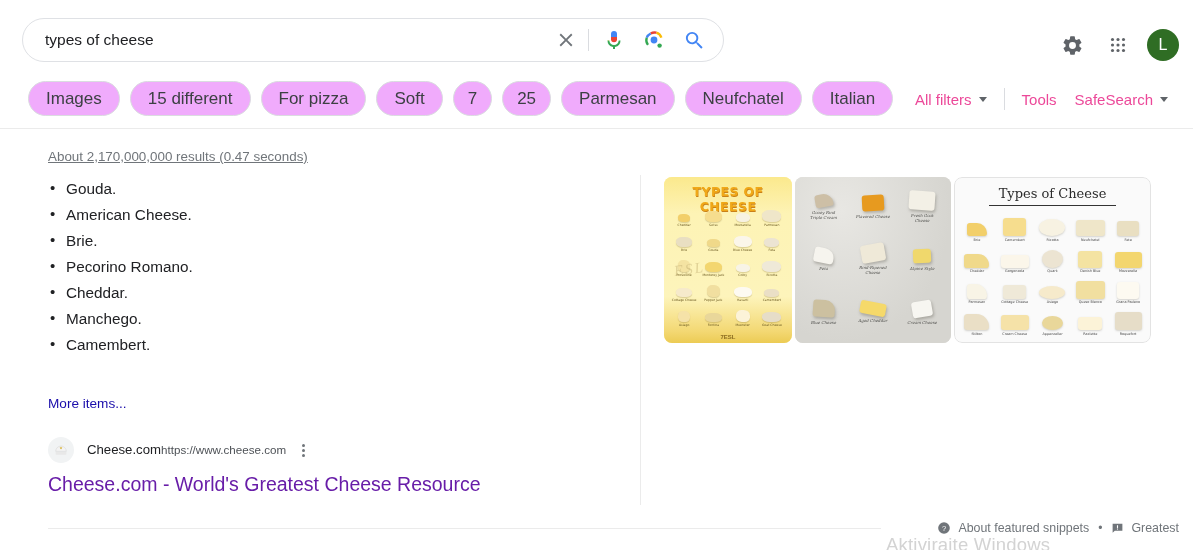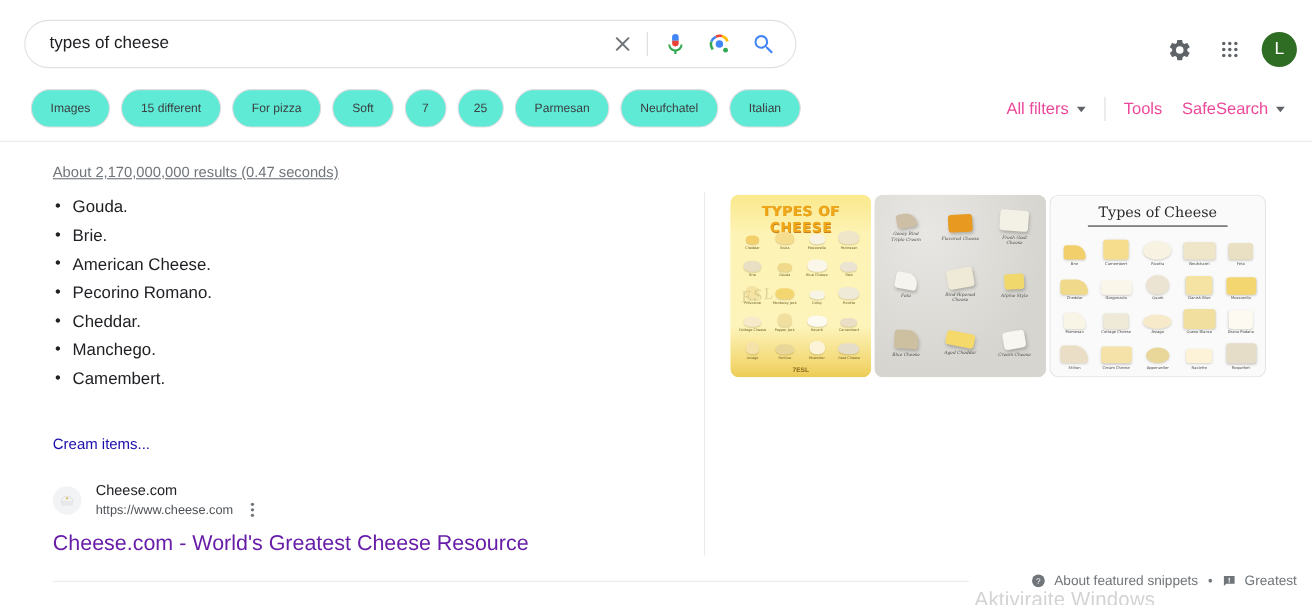--- a/index.html
+++ b/index.html
@@ -40,21 +40,21 @@
   .ic-mic { width: 26px; height: 26px; margin-right: 14px; }
   .ic-lens { width: 26px; height: 26px; margin-right: 14px; }
   .ic-go { width: 26px; height: 26px; }
 
   
   .chips { position:absolute; left: 28px; top: 81px; display:flex; align-items:center; gap: 10px; }
   .chip {
     height: 35px; padding: 0 17px;
     border: 1px solid #dadce0; border-radius: 18px;
     display: flex; align-items: center; justify-content:center;
-    font-size: 11px; color: #3c4043; background:#5eead4;
+    font-size: 17px; color: #3c4043; background:#f0abfc;
     white-space: nowrap; cursor: pointer;
   }
   .chip.narrow { padding: 0 14px; min-width: 38px; }
 
   
   .hdr-right { position:absolute; right: 14px; top: 22px; display:flex; align-items:center; gap: 0px; }
   .hdr-btn { width:46px; height:46px; display:flex; align-items:center; justify-content:center; border-radius:50%; cursor:pointer; }
   .avatar {
     width: 32px; height: 32px; border-radius: 50%;
     display:flex; align-items:center; justify-content:center;
@@ -95,21 +95,21 @@
   }
 
   
   .result { position:absolute; left: 48px; top: 437px; }
   .result-head { display:flex; align-items:center; }
   .favicon {
     width: 26px; height: 26px; border-radius:50%;
     background:#f1f3f4; display:flex; align-items:center; justify-content:center;
     flex:0 0 26px;
   }
-  .result-meta { margin-left: 13px; display:flex; flex-direction:column; justify-content:center; }
+  .result-meta { margin-left: 13px; display:flex; flex-direction:row; justify-content:center; }
   .site-name { font-size: 13.2px; color:#202124; line-height:17px; }
   .site-url-row { display:flex; align-items:center; }
   .site-url { font-size: 11.6px; color:#4d5156; line-height:16px; }
   .kebab { margin-left: 12px; display:flex; flex-direction:column; gap:2px; cursor:pointer; padding:3px 4px; }
   .kebab i { width:3px;height:3px;border-radius:50%;background:#70757a;display:block; }
   .result-title {
     margin-top: 8px;
     font-size: 19.5px; color:#681da8; line-height: 26px; cursor:pointer;
   }
 
@@ -265,29 +265,29 @@
         <span class="caret"></span>
       </span>
     </div>
   </div>
 
   <div class="results-count">About 2,170,000,000 results (0.47 seconds)</div>
 
   <div class="snippet">
     <ul class="cheese-list">
       <li>Gouda.</li>
+      <li>American Cheese.</li>
       <li>Brie.</li>
-      <li>American Cheese.</li>
       <li>Pecorino Romano.</li>
       <li>Cheddar.</li>
       <li>Manchego.</li>
       <li>Camembert.</li>
     </ul>
   </div>
-  <div class="more-items">Cream items...</div>
+  <div class="more-items">More items...</div>
 
   <div class="result">
     <div class="result-head">
       <span class="favicon">
         <svg viewBox="0 0 24 24" width="16" height="16">
           <path d="M4 15h16v3a1 1 0 0 1-1 1H5a1 1 0 0 1-1-1v-3z" fill="#e8e8e8"></path>
           <path d="M12 6c-4.2 0-8 3.6-8 8h16c0-4.4-3.8-8-8-8z" fill="#f3f3f3" stroke="#cfcfcf" stroke-width=".7"></path>
           <path d="M11.4 8.2l.6-1.5.6 1.5 1.6.1-1.2 1 .4 1.5-1.4-.8-1.4.8.4-1.5-1.2-1z" fill="#d5b23a"></path>
         </svg>
       </span>

